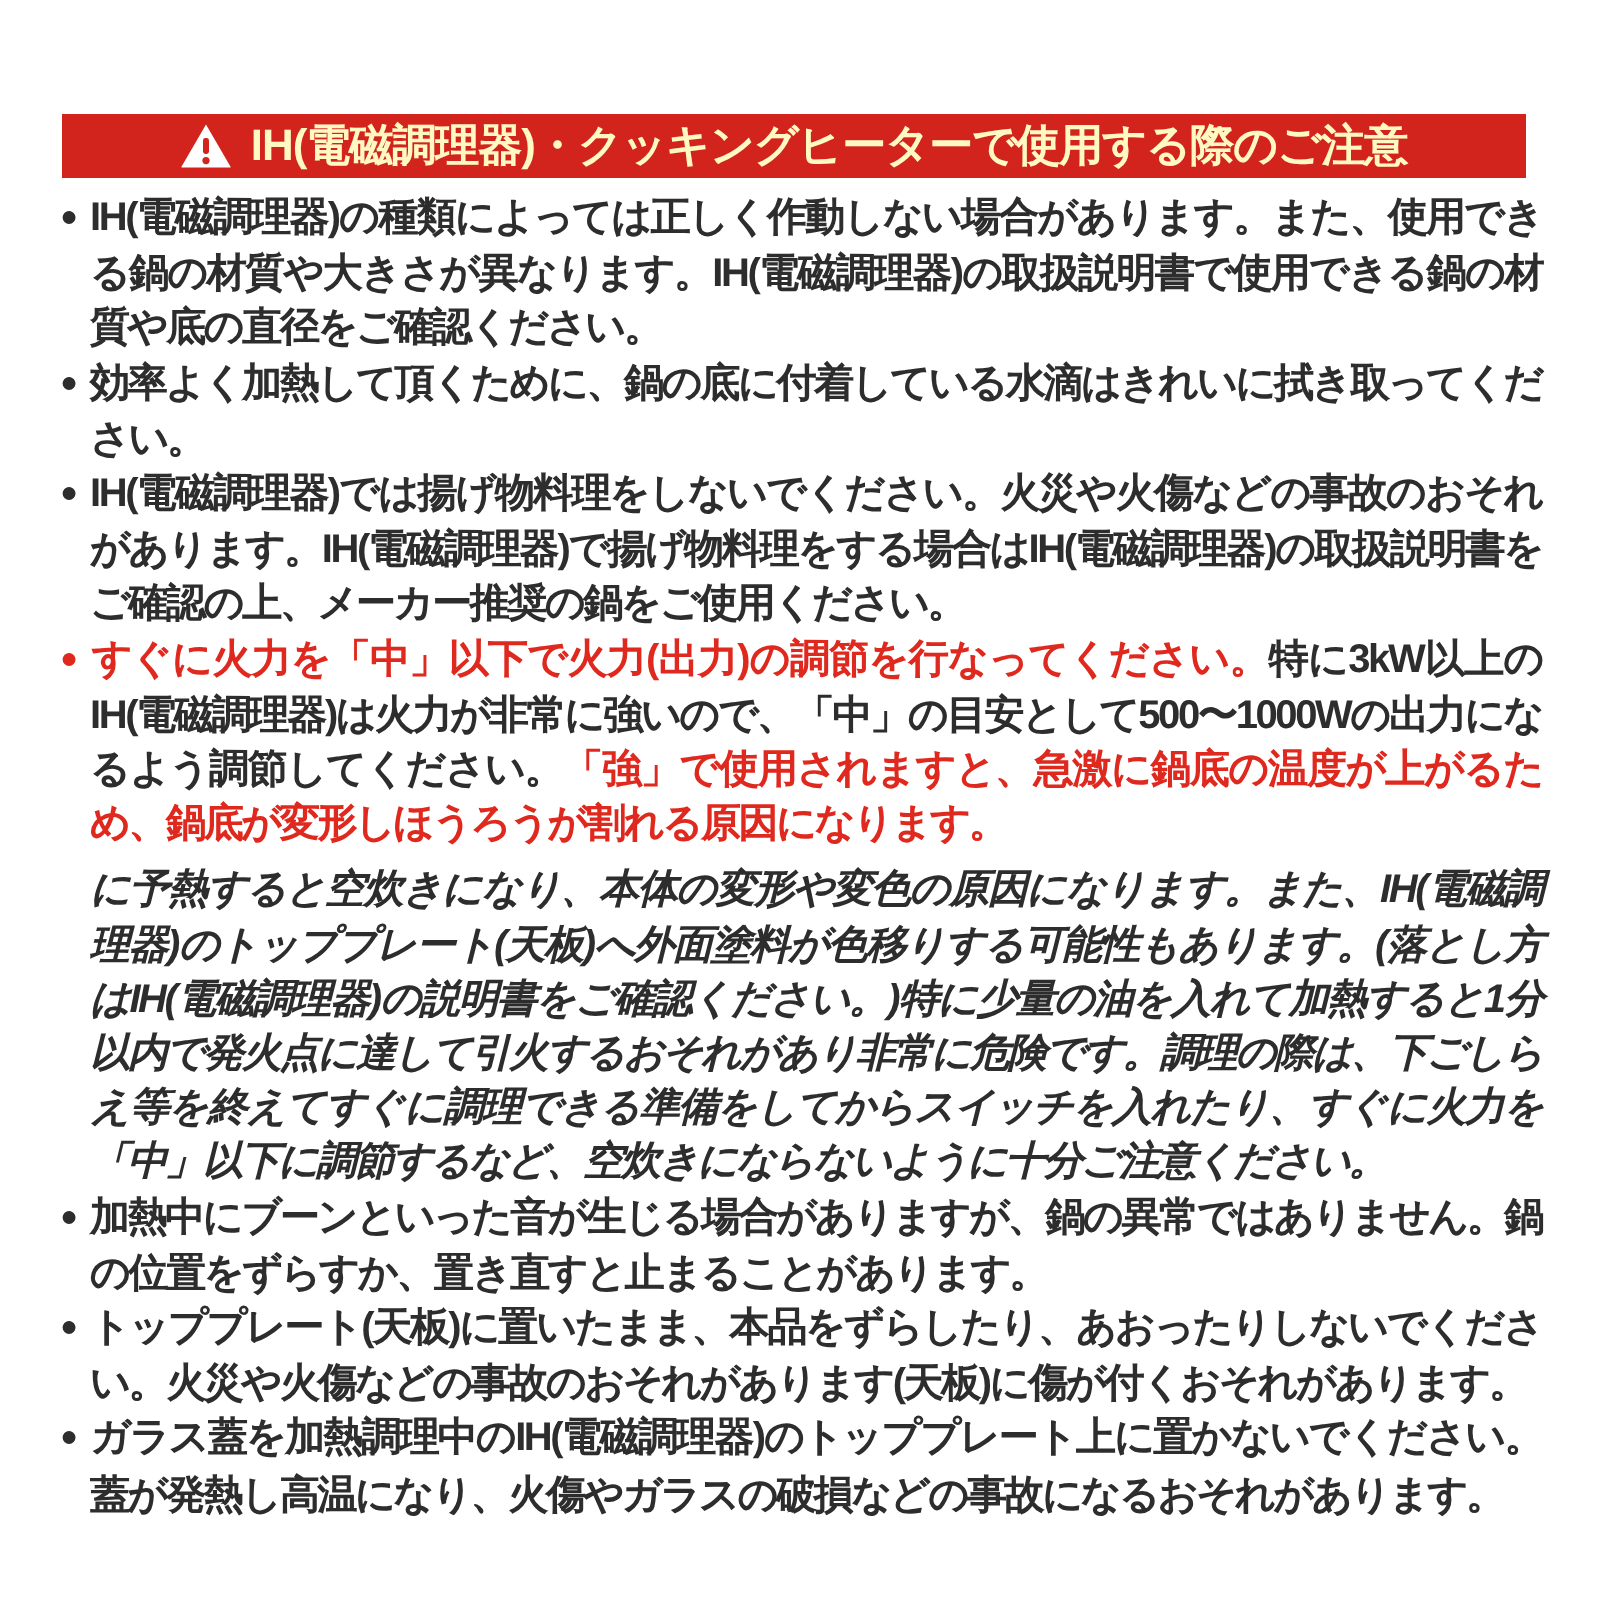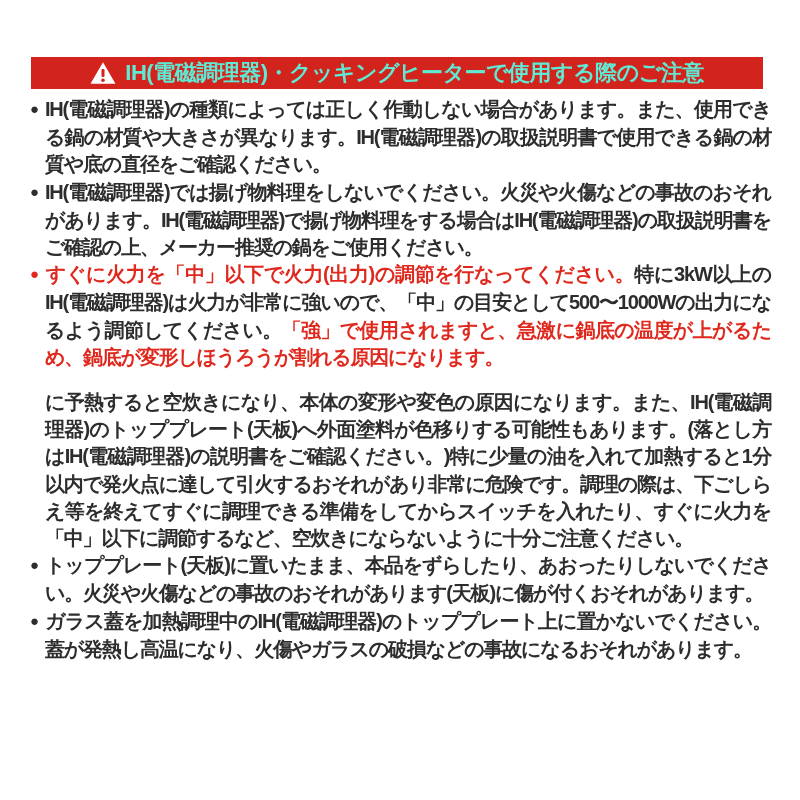--- a/index.html
+++ b/index.html
@@ -20,21 +20,21 @@
     left: 31px; top: 57px;
     width: 732px; height: 32px;
     background: var(--header-red, #d2241c);
     display: flex;
     align-items: center;
     justify-content: center;
     gap: 9px;
   }
   .warning-icon { width: 26px; height: 24px; flex: 0 0 auto; }
   .header-title {
-    color: #5eead4;
+    color: #fef9c3;
     font-size: 22px;
     letter-spacing: -0.5px;
     white-space: nowrap;
   }
   .content {
     position: absolute;
     left: 30px; top: 96px;
     width: 741px;
     color: var(--body-text, #2d2d2d);
     font-size: 20px;
@@ -42,21 +42,22 @@
     letter-spacing: -1.2px;
     text-align: justify;
   }
   p.item {
     margin: 0;
     padding-left: 15px;
     text-indent: -15px;
   }
   p.item.continuation {
     text-indent: 0;
-    margin-top: 18px;
+    margin-top: 6px;
+    font-style: italic;
   }
   .bullet {
     display: inline-block;
     width: 15px;
     text-indent: 0;
     font-size: 15px;
     letter-spacing: 0;
     transform: translateY(-2px);
   }
   .seg-red { color: var(--red-text, #e0291e); }
@@ -71,20 +72,22 @@
     <svg class="warning-icon" viewBox="0 0 26 24" xmlns="http://www.w3.org/2000/svg" aria-hidden="true">
       <path d="M13 1.2 L25.2 22.2 Q25.5 22.8 24.8 22.8 L1.2 22.8 Q0.5 22.8 0.8 22.2 Z" fill="#ffffff"></path>
       <rect x="11.5" y="8" width="3" height="8" rx="1.2" fill="#d2241c"></rect>
       <circle cx="13" cy="19.3" r="1.8" fill="#d2241c"></circle>
     </svg>
     <span class="header-title">IH(電磁調理器)・クッキングヒーターで使用する際のご注意</span>
   </div>
 
   <div class="content" id="notice-list">
       <p class="item"><span class="bullet seg-black">●</span><span class="seg-black">IH(電磁調理器)の種類によっては正しく作動しない場合があります。また、使用できる鍋の材質や大きさが異なります。IH(電磁調理器)の取扱説明書で使用できる鍋の材質や底の直径をご確認ください。</span></p>
+      <p class="item"><span class="bullet seg-black">●</span><span class="seg-black">効率よく加熱して頂くために、鍋の底に付着している水滴はきれいに拭き取ってください。</span></p>
       <p class="item"><span class="bullet seg-black">●</span><span class="seg-black">IH(電磁調理器)では揚げ物料理をしないでください。火災や火傷などの事故のおそれがあります。IH(電磁調理器)で揚げ物料理をする場合はIH(電磁調理器)の取扱説明書をご確認の上、メーカー推奨の鍋をご使用ください。</span></p>
       <p class="item"><span class="bullet seg-red">●</span><span class="seg-red">すぐに火力を「中」以下で火力(出力)の調節を行なってください。</span><span class="seg-black">特に3kW以上のIH(電磁調理器)は火力が非常に強いので、「中」の目安として500〜1000Wの出力になるよう調節してください。</span><span class="seg-red">「強」で使用されますと、急激に鍋底の温度が上がるため、鍋底が変形しほうろうが割れる原因になります。</span></p>
       <p class="item continuation"><span class="seg-black">に予熱すると空炊きになり、本体の変形や変色の原因になります。また、IH(電磁調理器)のトッププレート(天板)へ外面塗料が色移りする可能性もあります。(落とし方はIH(電磁調理器)の説明書をご確認ください。)特に少量の油を入れて加熱すると1分以内で発火点に達して引火するおそれがあり非常に危険です。調理の際は、下ごしらえ等を終えてすぐに調理できる準備をしてからスイッチを入れたり、すぐに火力を「中」以下に調節するなど、空炊きにならないように十分ご注意ください。</span></p>
+      <p class="item"><span class="bullet seg-black">●</span><span class="seg-black">加熱中にブーンといった音が生じる場合がありますが、鍋の異常ではありません。鍋の位置をずらすか、置き直すと止まることがあります。</span></p>
       <p class="item"><span class="bullet seg-black">●</span><span class="seg-black">トッププレート(天板)に置いたまま、本品をずらしたり、あおったりしないでください。火災や火傷などの事故のおそれがあります(天板)に傷が付くおそれがあります。</span></p>
       <p class="item"><span class="bullet seg-black">●</span><span class="seg-black">ガラス蓋を加熱調理中のIH(電磁調理器)のトッププレート上に置かないでください。蓋が発熱し高温になり、火傷やガラスの破損などの事故になるおそれがあります。</span></p>
     </div>
 
 </div>
 
 </body></html>

